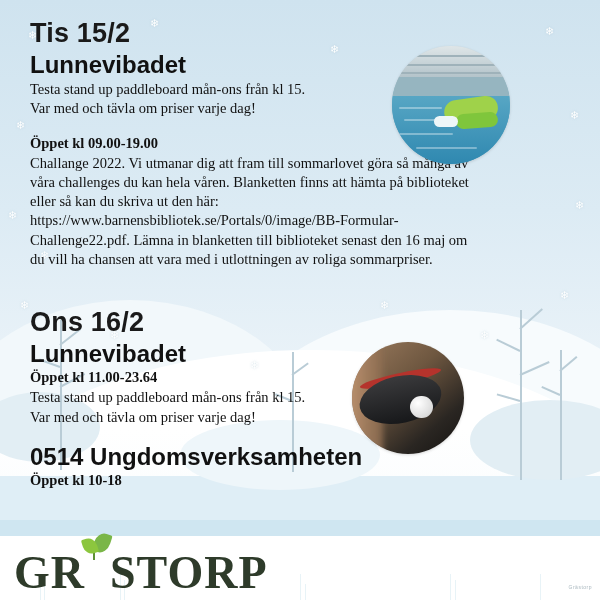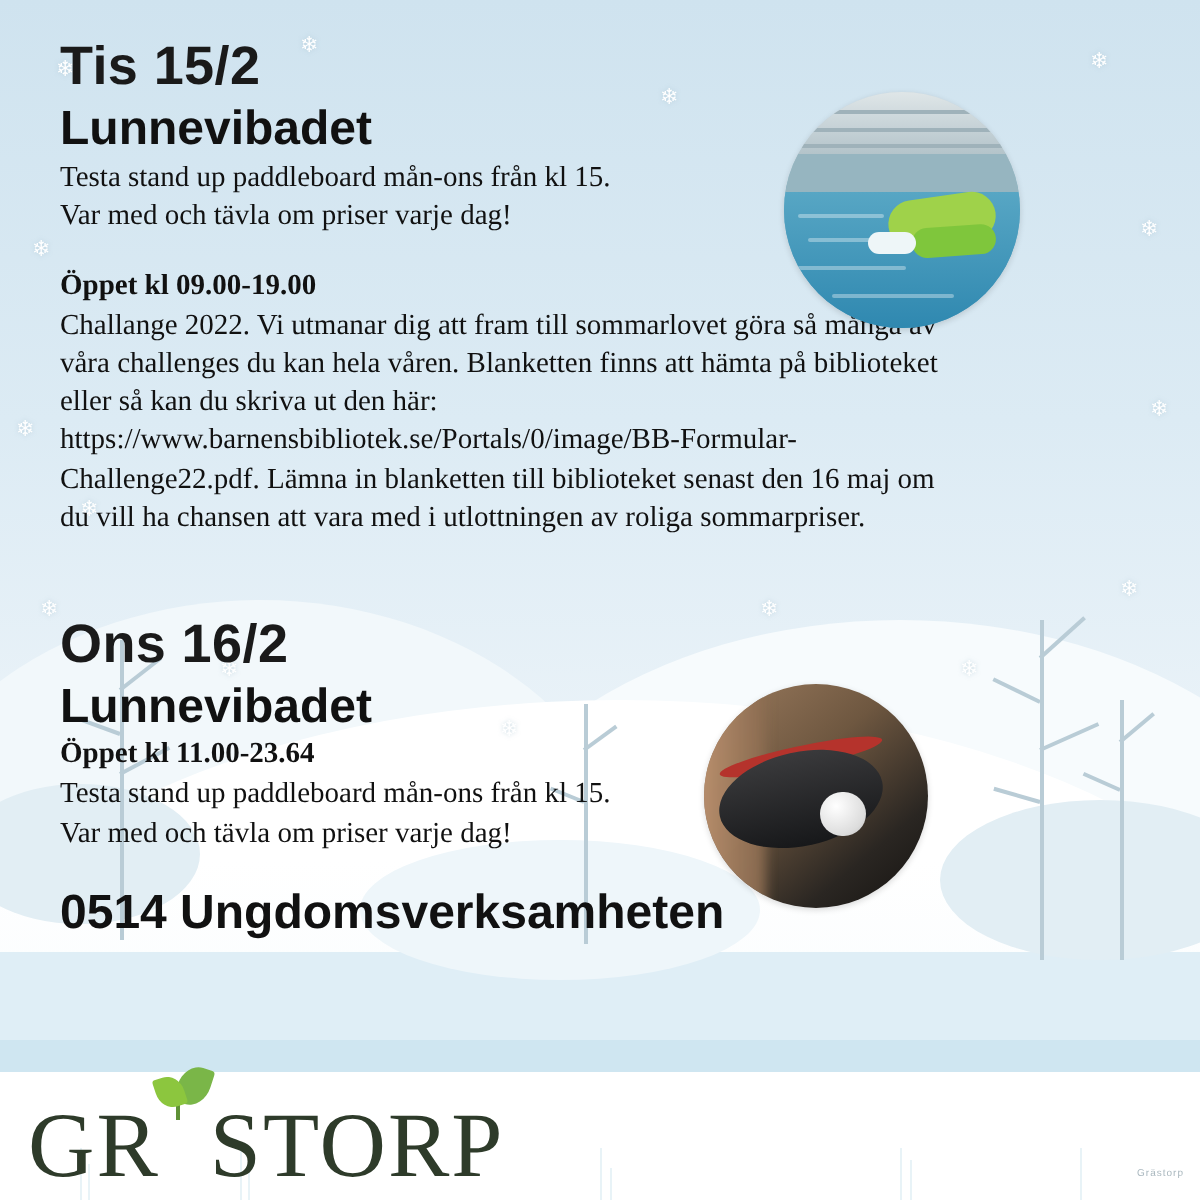--- a/index.html
+++ b/index.html
@@ -170,21 +170,21 @@
   }
 
   
   #footer {
     position:absolute; left:0; bottom:0; width:600px; height:66px;
     z-index:5;
   }
   .logo {
     position:absolute; left:14px; bottom:4px;
     font-family:"Liberation Serif", serif;
-    font-weight:normal;
+    font-weight:bold;
     font-size:46px;
     letter-spacing:1px;
     color:#2e3b2a;
     line-height:1;
   }
   .logo .leaf-holder { position:relative; display:inline-block; }
   .leaf {
     position:absolute; left:9px; top:-17px; width:16px; height:20px;
     background:#7ab648;
     border-radius:60% 10% 60% 10%;
@@ -322,20 +322,21 @@
       <div class="venue">Lunnevibadet</div>
       <div class="hours">Öppet kl 11.00-23.64</div>
       <p class="body-text narrow">Testa stand up paddleboard mån-ons från kl 15.</p>
       <p class="body-text narrow">Var med och tävla om priser varje dag!</p>
     </div>
 
     <div class="spacer-sm"></div>
 
     <div class="block">
       <div class="venue">0514 Ungdomsverksamheten</div>
+      <div class="hours">Öppet kl 10-18</div>
     </div>
   </div>
 
 </div>
 
 <div id="footer">
   <div class="logo">
     <span>GR</span><span class="leaf-holder"><span class="stem"></span><span class="leaf"></span><span class="leaf2"></span>&nbsp;&nbsp;</span><span>STORP</span>
   </div>
   <div class="credit">Grästorp</div>

